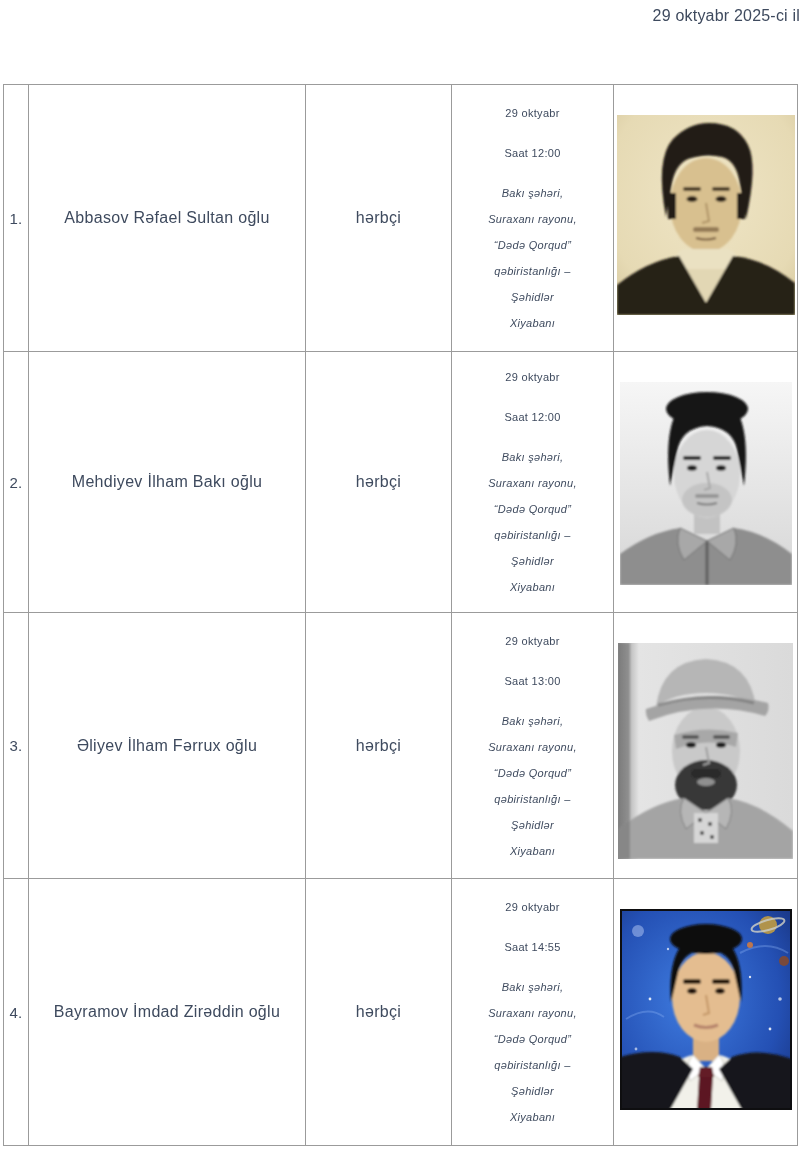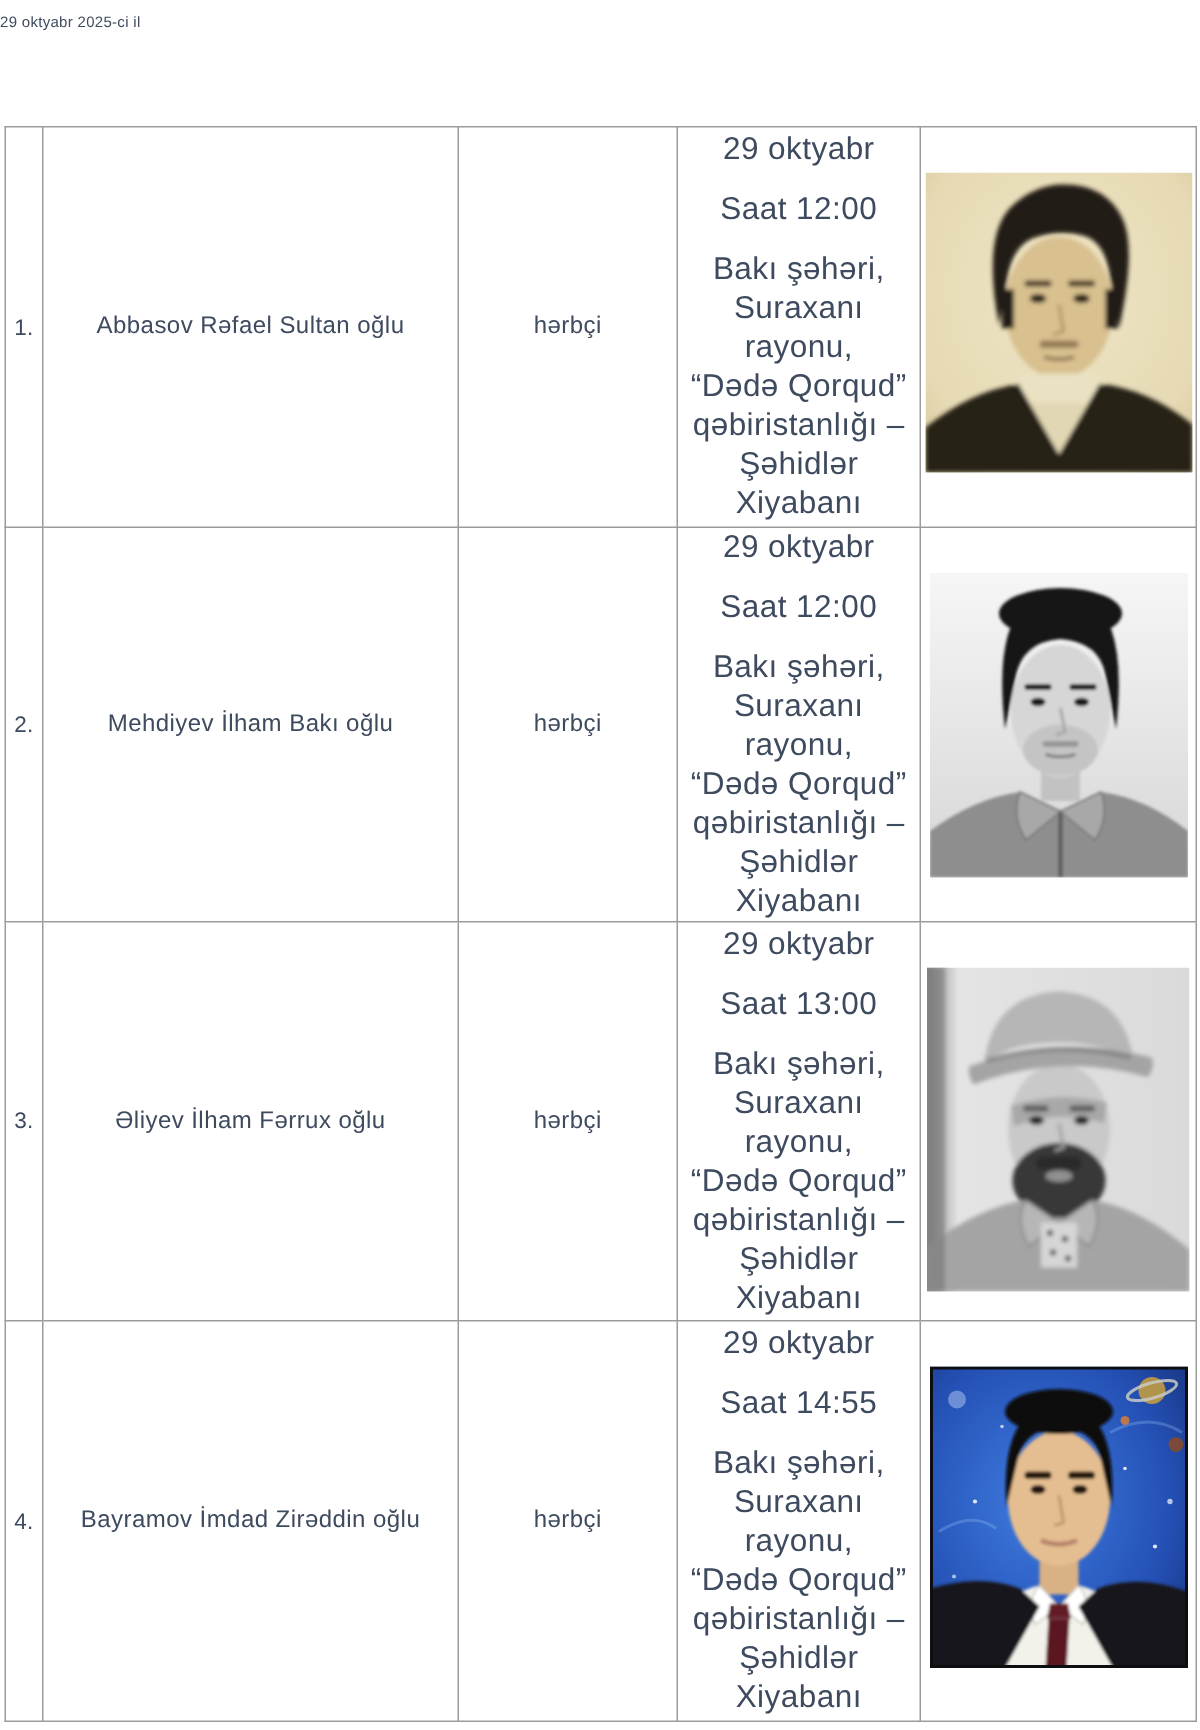--- a/index.html
+++ b/index.html
@@ -4,43 +4,43 @@
 <style>
   html,body{margin:0;padding:0;background:#ffffff;}
   body{
     width:800px;height:1153px;
     font-family:"Liberation Sans","DejaVu Sans",sans-serif;
     color:#3e4a5e;
     overflow:hidden;
   }
   .page-title{
     margin:6px 0 0 0;
-    text-align:left;
-    font-size:10px;
+    text-align:right;
+    font-size:16px;
     line-height:20px;
     letter-spacing:.2px;
   }
   table.martyr-table{
     margin:58px 0 0 3px;
     border-collapse:collapse;
     table-layout:fixed;
     width:794px;
   }
   td{
     border:1px solid #9b9b9b;
     padding:0;
     text-align:center;
     vertical-align:middle;
     font-size:16px;
     letter-spacing:.3px;
   }
   td.cell-num{font-size:15px;}
-  td.cell-details{font-size:21px;}
+  td.cell-details{font-size:11px;}
   .cell-details p{margin:0 0 14px 0;line-height:26px;}
-  .cell-details p.loc{margin-bottom:0;white-space:pre-line;}
+  .cell-details p.loc{margin-bottom:0;white-space:pre-line;font-style:italic;}
   td.cell-photo{vertical-align:top;}
   .photo{display:block;margin:30px auto 0 auto;}
   tr.r1{height:267px;}
   tr.r2{height:261px;}
   tr.r3{height:266px;}
   tr.r4{height:267px;}
 </style>
 </head>
 <body>
 

